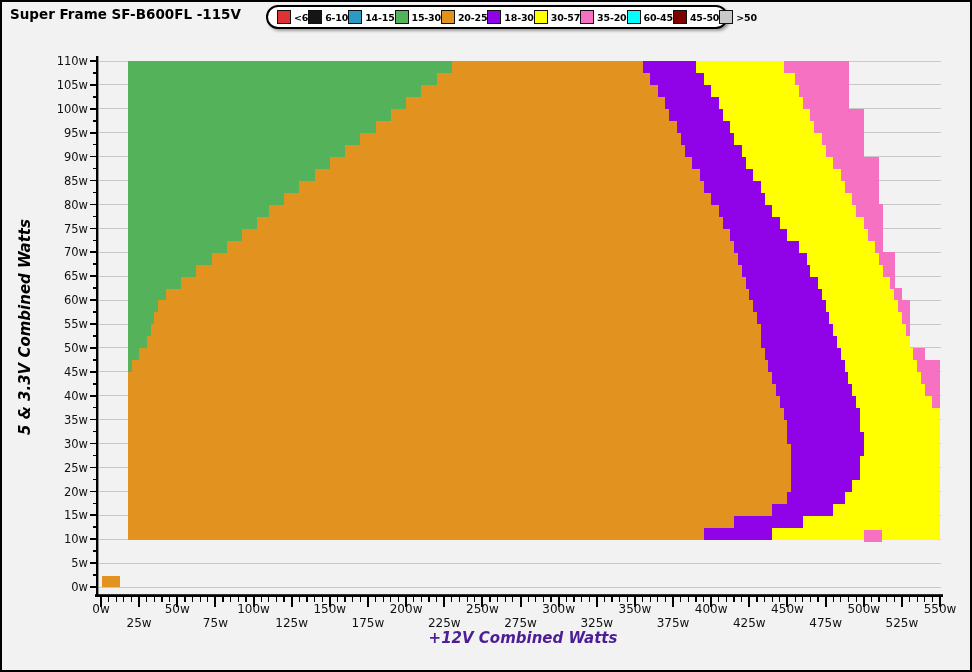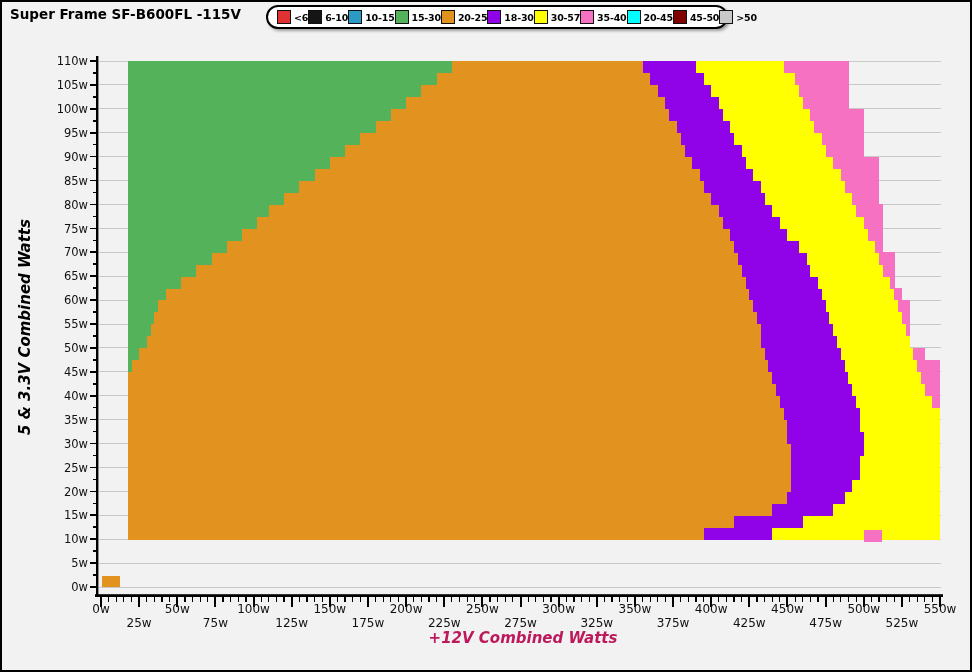--- a/index.html
+++ b/index.html
@@ -20,21 +20,21 @@
   .legend-swatch{width:12px;height:12px;border:1px solid #111;margin-right:3px;flex:none;}
   .legend-label{font-size:9.5px;font-weight:bold;color:#000;letter-spacing:-0.2px;}
   #plot-svg{position:absolute;left:0;top:0;}
   #plot-svg text{font-family:"DejaVu Sans","Liberation Sans",sans-serif;fill:#111;}
   #y-axis-title{
     position:absolute;left:23px;top:325px;transform:translate(-50%,-50%) rotate(-90deg);
     font-size:15px;font-weight:bold;font-style:italic;white-space:nowrap;color:#000;
   }
   #x-axis-title{
     position:absolute;left:521px;top:627px;transform:translateX(-50%);
-    font-size:15px;font-weight:bold;font-style:italic;white-space:nowrap;color:#be185d;
+    font-size:15px;font-weight:bold;font-style:italic;white-space:nowrap;color:#4c1d95;
   }
 </style>
 </head>
 <body>
 
 <div id="root">
   <div id="title-block">
     <div id="title-line1">Super Frame SF-B600FL -115V</div>
   </div>
 
@@ -42,45 +42,45 @@
       <span class="legend-item">
         <span class="legend-swatch" style="background: rgb(224, 50, 50);"></span>
         <span class="legend-label">&lt;6</span>
       </span>
       <span class="legend-item">
         <span class="legend-swatch" style="background: rgb(21, 21, 21);"></span>
         <span class="legend-label">6-10</span>
       </span>
       <span class="legend-item">
         <span class="legend-swatch" style="background: rgb(43, 155, 197);"></span>
-        <span class="legend-label">10-15</span>
+        <span class="legend-label">14-15</span>
       </span>
       <span class="legend-item">
         <span class="legend-swatch" style="background: rgb(84, 178, 91);"></span>
         <span class="legend-label">15-30</span>
       </span>
       <span class="legend-item">
         <span class="legend-swatch" style="background: rgb(226, 146, 31);"></span>
         <span class="legend-label">20-25</span>
       </span>
       <span class="legend-item">
         <span class="legend-swatch" style="background: rgb(144, 2, 232);"></span>
         <span class="legend-label">18-30</span>
       </span>
       <span class="legend-item">
         <span class="legend-swatch" style="background: rgb(255, 255, 0);"></span>
         <span class="legend-label">30-57</span>
       </span>
       <span class="legend-item">
         <span class="legend-swatch" style="background: rgb(246, 113, 194);"></span>
-        <span class="legend-label">35-40</span>
+        <span class="legend-label">35-20</span>
       </span>
       <span class="legend-item">
         <span class="legend-swatch" style="background: rgb(0, 255, 255);"></span>
-        <span class="legend-label">20-45</span>
+        <span class="legend-label">60-45</span>
       </span>
       <span class="legend-item">
         <span class="legend-swatch" style="background: rgb(128, 0, 0);"></span>
         <span class="legend-label">45-50</span>
       </span>
       <span class="legend-item">
         <span class="legend-swatch" style="background: rgb(200, 200, 200);"></span>
         <span class="legend-label">&gt;50</span>
       </span>
     </div>

